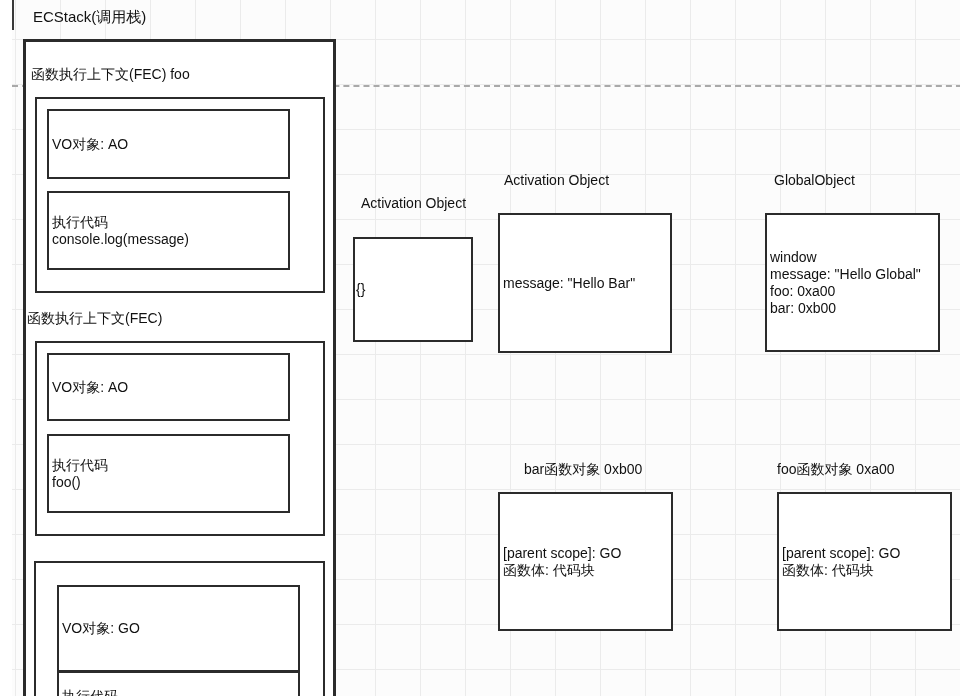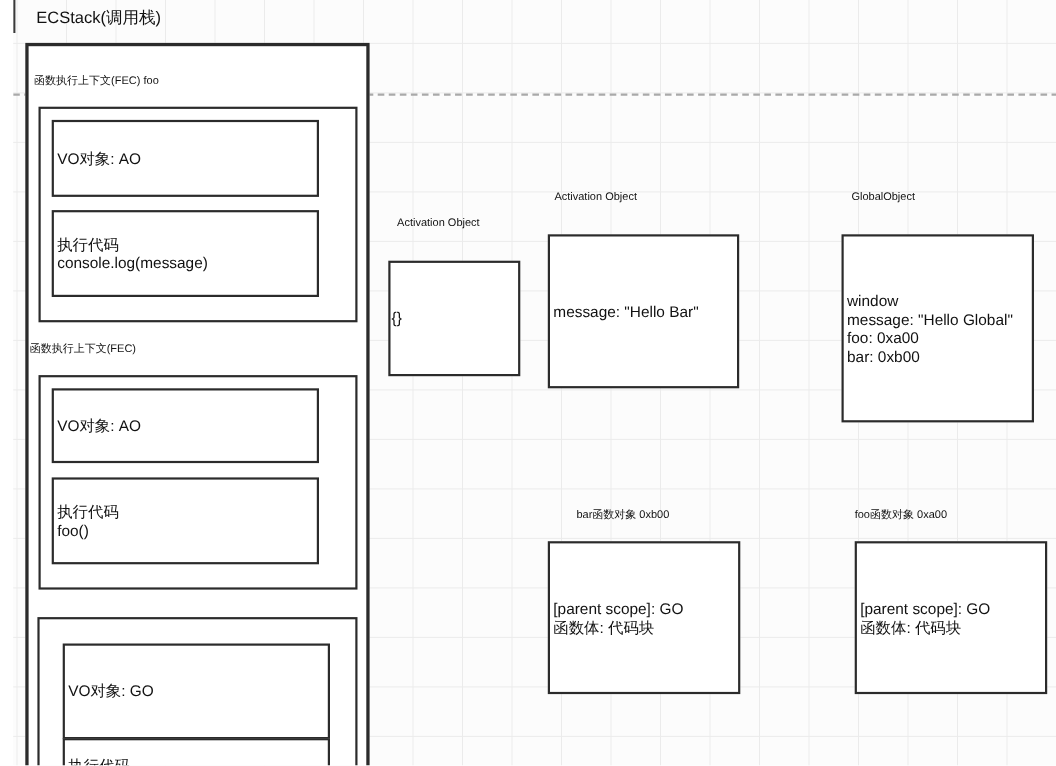--- a/index.html
+++ b/index.html
@@ -39,21 +39,21 @@
     align-items:flex-start;
     height:100%;
     padding-left:3px;
     font-size:14px;line-height:17px;
     white-space:nowrap;
     border-radius:26px;
   }
   .lbl{
     position:absolute;
     z-index:1;
-    font-size:10px;line-height:16px;
+    font-size:14px;line-height:16px;
     white-space:nowrap;
   }
   .lbl.big{font-size:15px;}
 </style>
 </head>
 <body>
 
 <div id="canvas">
 
   <div class="dashed"></div>
@@ -117,21 +117,21 @@
   </div>
 
   <div class="lbl" style="left:492px;top:172px;">Activation Object</div>
   <div class="shape" style="left:486px;top:213px;width:174px;height:140px;">
     <div class="txt">
       <span>message: "Hello Bar"</span>
     </div>
   </div>
 
   <div class="lbl" style="left:762px;top:172px;text-align:center;">GlobalObject</div>
-  <div class="shape" style="left:753px;top:213px;width:175px;height:171px;">
+  <div class="shape" style="left:753px;top:213px;width:175px;height:139px;">
     <div class="txt">
       <span>window</span>
       <span>message: "Hello Global"</span>
       <span>foo: 0xa00</span>
       <span>bar: 0xb00</span>
     </div>
   </div>
 
   <div class="lbl" style="left:512px;top:461px;">bar函数对象 0xb00</div>
   <div class="shape" style="left:486px;top:492px;width:175px;height:139px;">

